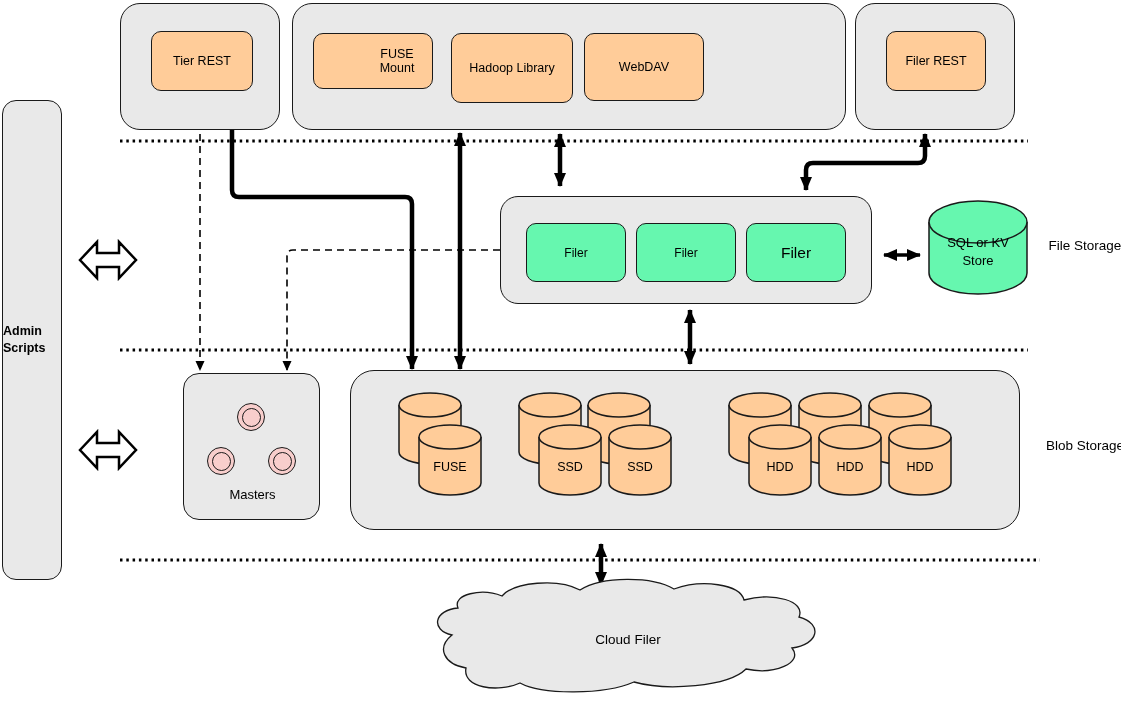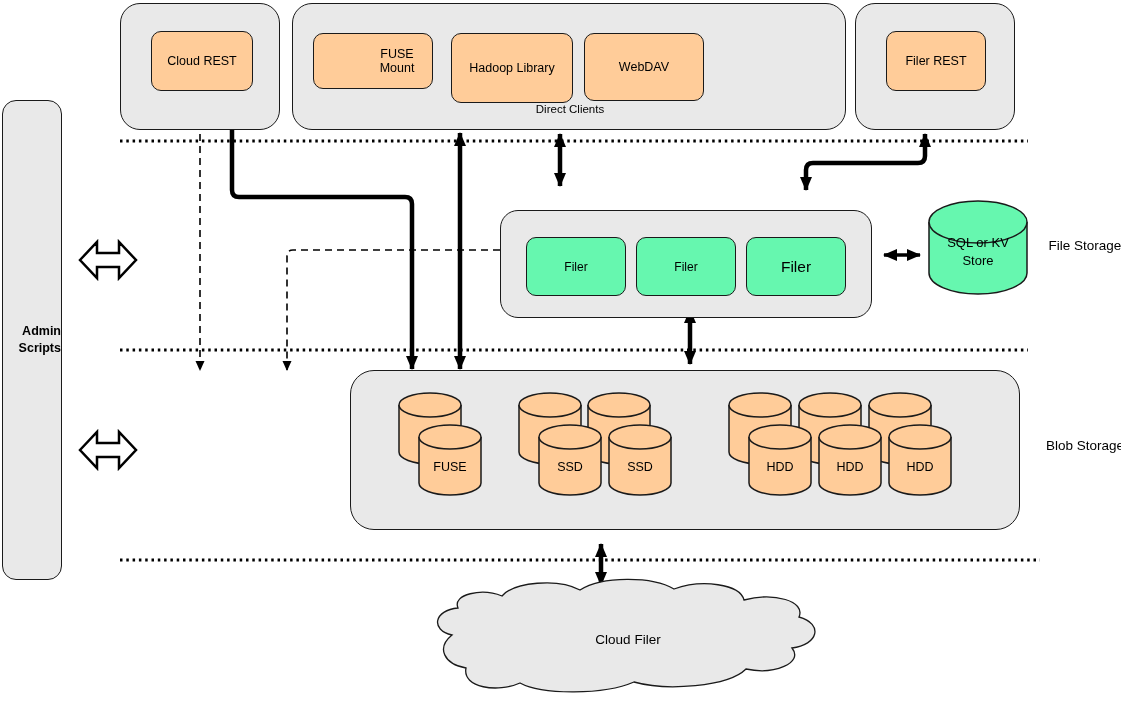--- a/index.html
+++ b/index.html
@@ -29,21 +29,21 @@
   }
   .chip.green{background:var(--box-green);}
   .caption{position:absolute;text-align:center;z-index:2;}
   .r20{border-radius:20px;}
   .r18{border-radius:18px;}
   .r16{border-radius:16px;}
   .r24{border-radius:24px;}
   .admin-bar{
     left:2px;top:100px;width:60px;height:480px;border-radius:14px;
     display:flex;align-items:center;justify-content:center;
-    font-weight:bold;font-size:12.5px;text-align:right;line-height:1.35;
+    font-weight:bold;font-size:12.5px;text-align:left;line-height:1.35;
   }
   .master-node{
     position:absolute;width:28px;height:28px;border-radius:50%;
     background:var(--node-pink);border:1.5px solid #1a1a1a;
     display:flex;align-items:center;justify-content:center;
   }
   .master-node .inner{
     width:19px;height:19px;border-radius:50%;
     background:var(--node-pink);border:1.5px solid #1a1a1a;
   }
@@ -169,60 +169,71 @@
          C 498 693 462 688 466 668
          C 444 664 436 648 452 635 Z"></path>
   </svg>
 
   <div class="node container admin-bar">
     <span>Admin Scripts</span>
   </div>
 
   <div class="node container r20" style="left:120px;top:3px;width:160px;height:127px;">
     <div class="chip" style="position:absolute;left:30px;top:27px;width:102px;height:60px;">
-      <span>Cloud REST</span>
+      <span>Tier REST</span>
     </div>
   </div>
 
   <div class="node container r20" style="left:292px;top:3px;width:554px;height:127px;">
     <div class="chip" style="position:absolute;left:20px;top:29px;width:120px;height:56px;padding-left:48px;">
       <span>FUSE Mount</span>
     </div>
     <div class="chip" style="position:absolute;left:158px;top:29px;width:122px;height:70px;">
       <span>Hadoop Library</span>
     </div>
     <div class="chip" style="position:absolute;left:291px;top:29px;width:120px;height:68px;">
       <span>WebDAV</span>
     </div>
-    <div class="caption" style="left:0;top:99px;width:554px;font-size:11.5px;">Direct Clients</div>
   </div>
 
   <div class="node container r20" style="left:855px;top:3px;width:160px;height:127px;">
     <div class="chip" style="position:absolute;left:30px;top:27px;width:100px;height:60px;">
       <span>Filer REST</span>
     </div>
   </div>
 
-  <div class="node container r18" style="left:500px;top:210px;width:372px;height:108px;">
+  <div class="node container r18" style="left:500px;top:196px;width:372px;height:108px;">
     <div class="chip green" style="position:absolute;left:25px;top:26px;width:100px;height:59px;font-size:12px;">
       <span>Filer</span>
     </div>
     <div class="chip green" style="position:absolute;left:135px;top:26px;width:100px;height:59px;font-size:12px;">
       <span>Filer</span>
     </div>
     <div class="chip green" style="position:absolute;left:245px;top:26px;width:100px;height:59px;font-size:15.5px;">
       <span>Filer</span>
     </div>
   </div>
 
   <div class="caption bold" style="left:936px;top:234px;width:84px;font-size:13px;line-height:1.4;">SQL or KV Store</div>
 
   <div class="caption section-label" style="left:1045px;top:236px;width:80px;">File Storage</div>
   <div class="caption section-label" style="left:1045px;top:436px;width:80px;">Blob Storage</div>
 
+  <div class="node container r16" style="left:183px;top:373px;width:137px;height:147px;">
+    <div class="master-node" style="left:53px;top:29px;">
+        <div class="inner"></div>
+      </div>
+    <div class="master-node" style="left:23px;top:73px;">
+        <div class="inner"></div>
+      </div>
+    <div class="master-node" style="left:84px;top:73px;">
+        <div class="inner"></div>
+      </div>
+    <div class="caption bold" style="left:0;top:113px;width:137px;font-size:13px;">Masters</div>
+  </div>
 
   <div class="node container r24" style="left:350px;top:370px;width:670px;height:160px;z-index:0;"></div>
 
   <div class="caption vol-label" style="left:418px;top:460px;width:64px;">FUSE</div>
   <div class="caption vol-label" style="left:538px;top:460px;width:64px;">SSD</div>
   <div class="caption vol-label" style="left:608px;top:460px;width:64px;">SSD</div>
   <div class="caption vol-label" style="left:748px;top:460px;width:64px;">HDD</div>
   <div class="caption vol-label" style="left:818px;top:460px;width:64px;">HDD</div>
   <div class="caption vol-label" style="left:888px;top:460px;width:64px;">HDD</div>
 

